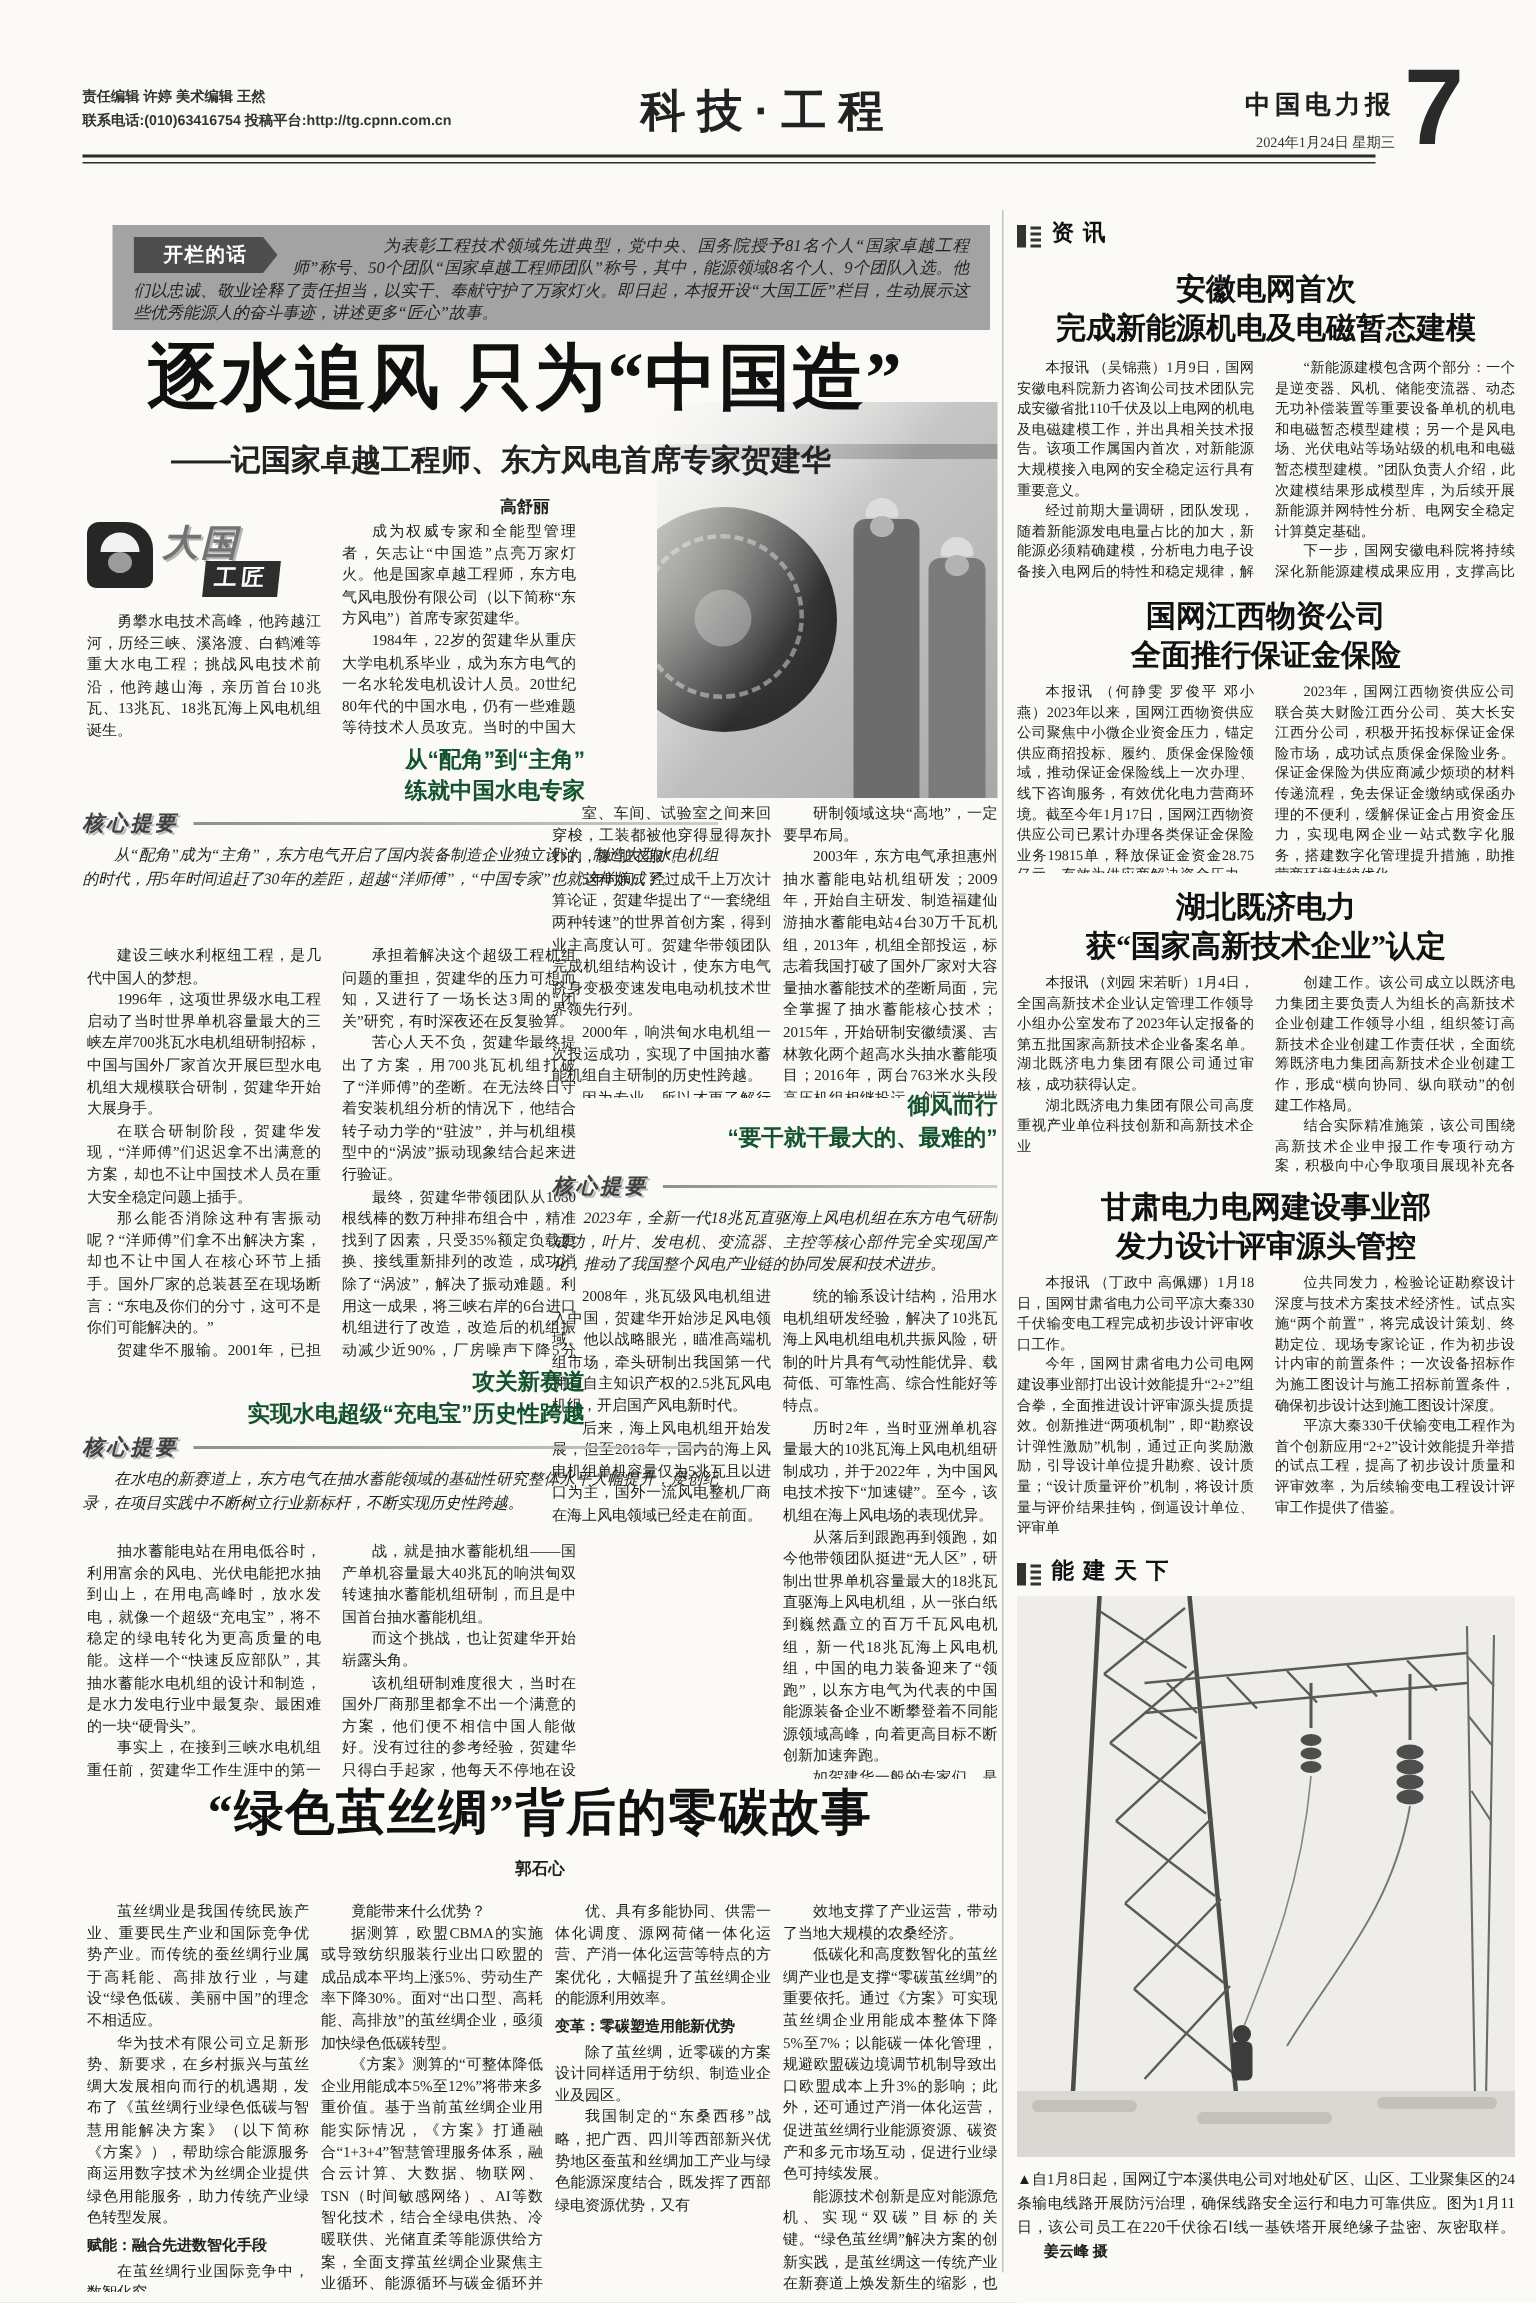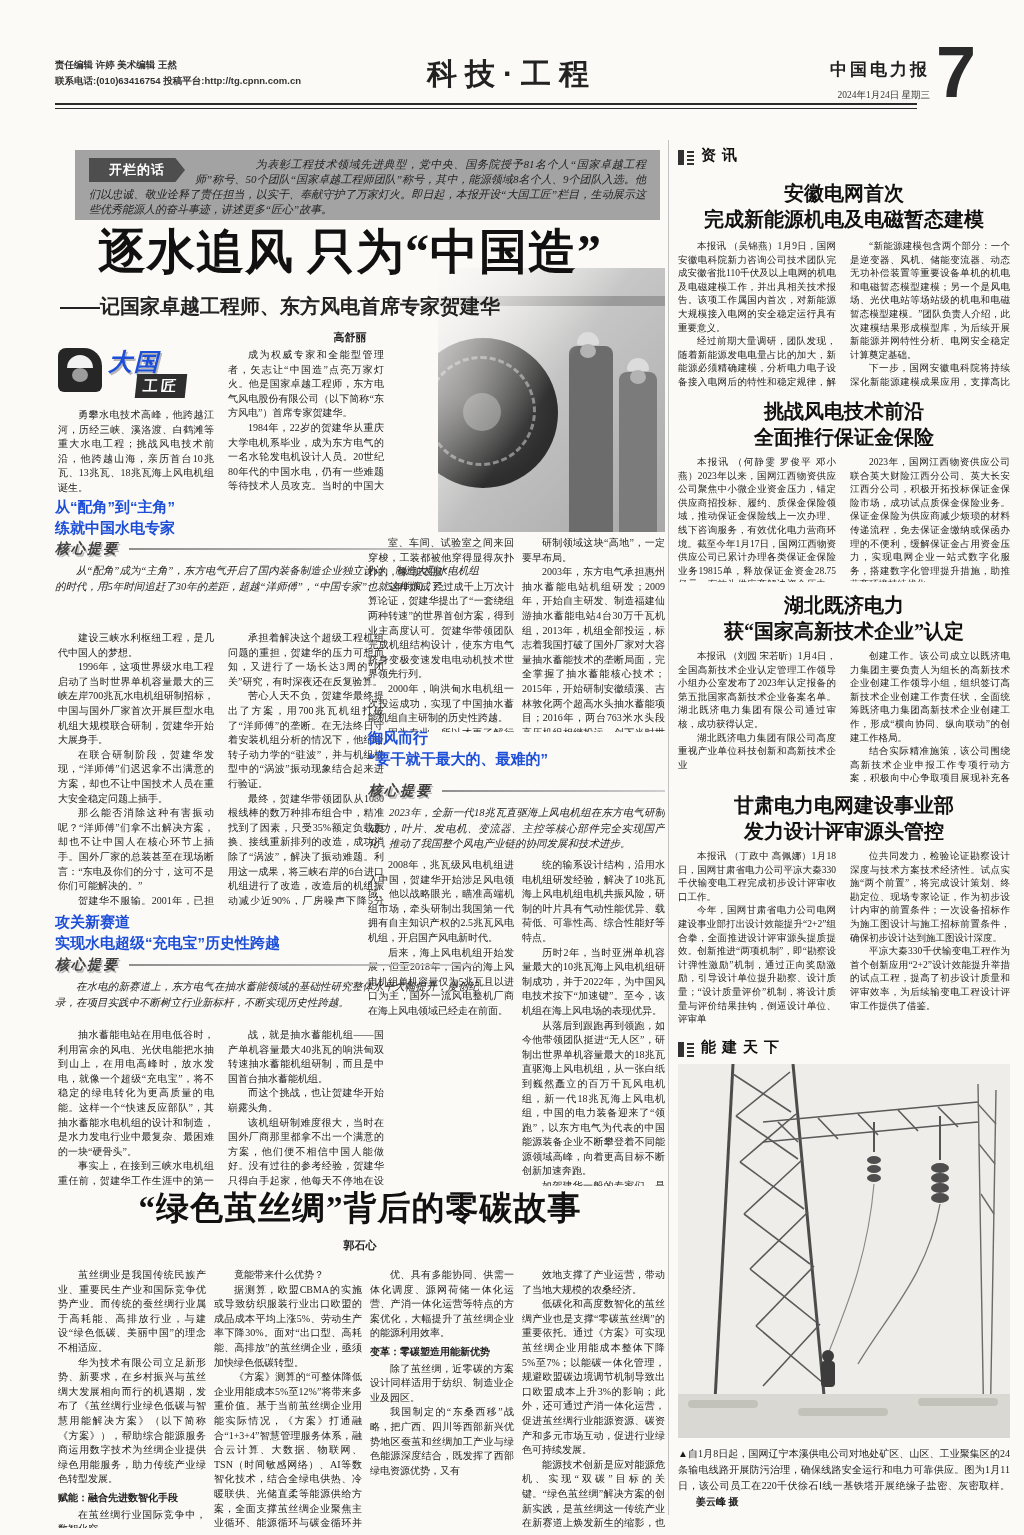--- a/index.html
+++ b/index.html
@@ -31,21 +31,21 @@
   .intro-label { float:left; width:96px; height:24px; margin:1px 10px 2px 0;
     background:#4e4e4e; color:#fff; text-align:center; line-height:24px;
     font-size:13px; font-weight:bold; font-family:"Liberation Sans", sans-serif;
     clip-path:polygon(0 0,90% 0,100% 50%,90% 100%,0 100%); letter-spacing:1px; }
   .intro-text { font-size:11px; line-height:15px; text-align:justify; font-style:italic;
     color:#222; text-indent:5.5em; }
 
   
   .feat-headline { left:50px; top:220px; width:600px; text-align:center; z-index:3;
     font-size:48px; font-weight:900; letter-spacing:1px; color:#111; }
-  .feat-subtitle { left:60px; top:293px; width:580px; z-index:3;
+  .feat-subtitle { left:44px; top:293px; width:580px; text-align:center; z-index:3;
     font-size:20px; font-weight:bold; font-family:"Liberation Sans", sans-serif; color:#222; }
   .feat-author { left:60px; top:330px; width:580px; text-align:center; font-size:11px; font-weight:bold; z-index:3; }
 
   
   .feat-photo { left:438px; top:268px; width:227px; height:264px; overflow:hidden;
     background:linear-gradient(135deg,#ececec 0%,#c7c7c7 40%,#a8a8a8 100%); }
   .hub { position:absolute; left:-30px; top:70px; width:150px; height:150px; border-radius:50%;
     background:radial-gradient(circle at 40% 40%, #585858, #2d2d2d 70%); }
   .hub-ring { position:absolute; left:18px; top:18px; width:110px; height:110px; border-radius:50%;
     border:3px dashed #8a8a8a; }
@@ -58,30 +58,30 @@
   .head { position:absolute; width:16px; height:14px; border-radius:50%; background:#b3b3b3; top:-2px; left:11px; }
   .photo-fade { position:absolute; inset:0;
     background:linear-gradient(125deg, rgba(251,250,247,.96) 0%, rgba(251,250,247,.55) 22%, rgba(251,250,247,0) 48%); }
 
   
   .craft-logo { left:58px; top:346px; width:132px; height:58px; }
   .craft-badge { position:absolute; left:0; top:2px; width:44px; height:44px; background:#262626; border-radius:8px 18px 6px 6px; }
   .craft-helmet { position:absolute; left:9px; top:7px; width:26px; height:13px; border-radius:13px 13px 0 0; background:#f2f2f2; }
   .craft-face { position:absolute; left:14px; top:20px; width:16px; height:14px; border-radius:50%; background:#9c9c9c; }
   .craft-big { position:absolute; left:50px; top:0; font-size:24px; font-weight:900; font-style:italic;
-    letter-spacing:2px; color:#1d4ed8; text-shadow:1.5px 1.5px 0 #b5b5b5; font-family:"Liberation Sans", sans-serif; }
+    letter-spacing:2px; color:#737373; text-shadow:1.5px 1.5px 0 #b5b5b5; font-family:"Liberation Sans", sans-serif; }
   .craft-box { position:absolute; left:78px; top:28px; width:50px; height:24px; background:#2e2e2e; color:#fff;
     font-size:15px; font-weight:bold; text-align:center; line-height:24px; letter-spacing:3px;
     font-family:"Liberation Sans", sans-serif; transform:skewX(-6deg); }
 
   
   .tcol { overflow:hidden; }
   .tcol p { font-size:10px; line-height:14.6px; text-align:justify; text-indent:2em; color:#222; }
-  .subhead { text-align:left; font-size:15px; font-weight:bold; line-height:21px;
-    font-family:"Liberation Sans", sans-serif; color:#1d4ed8; }
+  .subhead { text-align:right; font-size:15px; font-weight:bold; line-height:21px;
+    font-family:"Liberation Sans", sans-serif; color:#14532d; }
 
   
   .core-head { display:flex; align-items:center; }
   .core-label { font-size:14px; font-weight:900; font-style:italic; letter-spacing:2px; color:#3f3f3f;
     text-shadow:1.5px 1.5px 0 #b9b9b9; font-family:"Liberation Sans", sans-serif; white-space:nowrap; }
   .core-line { flex:1; height:2px; margin-left:10px; background:linear-gradient(to right,#8f8f8f,#cfcfcf); }
   .core-text { margin-top:5px; font-size:10.5px; line-height:15.5px; font-style:italic;
     text-indent:2em; text-align:justify; color:#1f1f1f; }
 
   
@@ -265,21 +265,21 @@
   <div class="abs news-col" style="left:678px;top:240px;width:158px;height:150px">
       <p>本报讯 （吴锦燕）1月9日，国网安徽电科院新力咨询公司技术团队完成安徽省批110千伏及以上电网的机电及电磁建模工作，并出具相关技术报告。该项工作属国内首次，对新能源大规模接入电网的安全稳定运行具有重要意义。</p>
       <p>经过前期大量调研，团队发现，随着新能源发电电量占比的加大，新能源必须精确建模，分析电力电子设备接入电网后的特性和稳定规律，解决高比例新能源接入电网带来的系统运行特性和稳定规律问题，解决新能源接入带来的新能源暂态过电压严重等问题，促进电网安全稳定运行。</p>
     </div>
   <div class="abs news-col" style="left:850px;top:240px;width:160px;height:150px">
       <p>“新能源建模包含两个部分：一个是逆变器、风机、储能变流器、动态无功补偿装置等重要设备单机的机电和电磁暂态模型建模；另一个是风电场、光伏电站等场站级的机电和电磁暂态模型建模。”团队负责人介绍，此次建模结果形成模型库，为后续开展新能源并网特性分析、电网安全稳定计算奠定基础。</p>
       <p>下一步，国网安徽电科院将持续深化新能源建模成果应用，支撑高比例新能源电网的规划设计与运行控制，助力新型电力系统建设。</p>
     </div>
 
   <div class="abs news-title" style="left:678px;top:398px">
-    <div>挑战风电技术前沿</div>
+    <div>国网江西物资公司</div>
     <div>全面推行保证金保险</div>
   </div>
   <div class="abs news-col" style="left:678px;top:456px;width:158px;height:126px">
       <p>本报讯 （何静雯 罗俊平 邓小燕）2023年以来，国网江西物资供应公司聚焦中小微企业资金压力，锚定供应商招投标、履约、质保金保险领域，推动保证金保险线上一次办理、线下咨询服务，有效优化电力营商环境。截至今年1月17日，国网江西物资供应公司已累计办理各类保证金保险业务19815单，释放保证金资金28.75亿元，有效为供应商解决资金压力，促进上下游企业资金融通。</p>
     </div>
   <div class="abs news-col" style="left:850px;top:456px;width:160px;height:126px">
       <p>2023年，国网江西物资供应公司联合英大财险江西分公司、英大长安江西分公司，积极开拓投标保证金保险市场，成功试点质保金保险业务。保证金保险为供应商减少烦琐的材料传递流程，免去保证金缴纳或保函办理的不便利，缓解保证金占用资金压力，实现电网企业一站式数字化服务，搭建数字化管理提升措施，助推营商环境持续优化。</p>
     </div>
 
   <div class="abs news-title" style="left:678px;top:592px">

